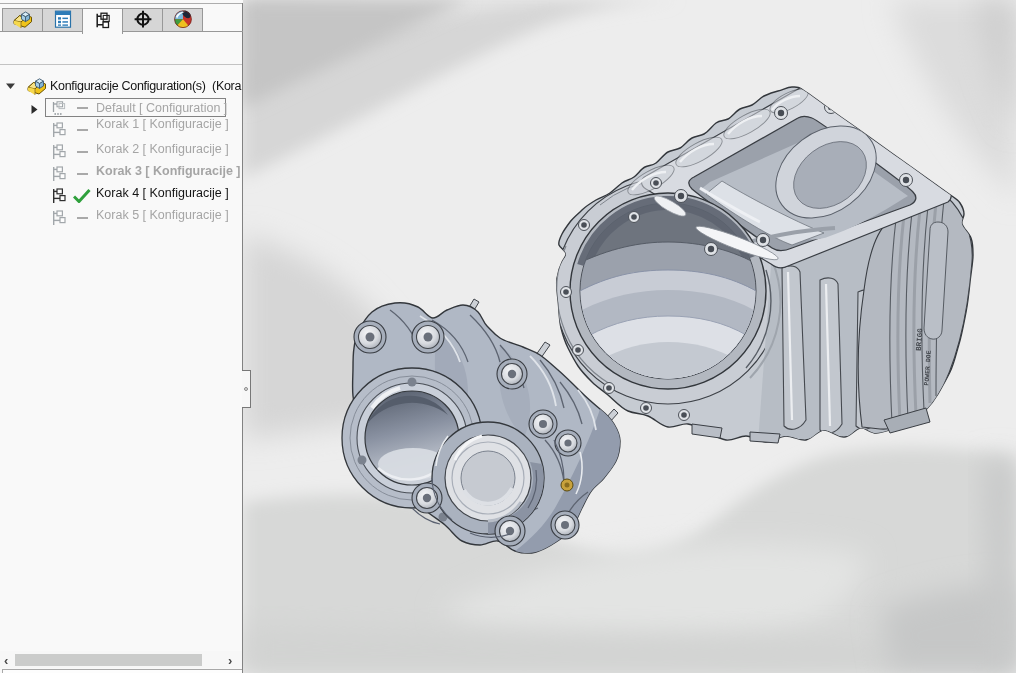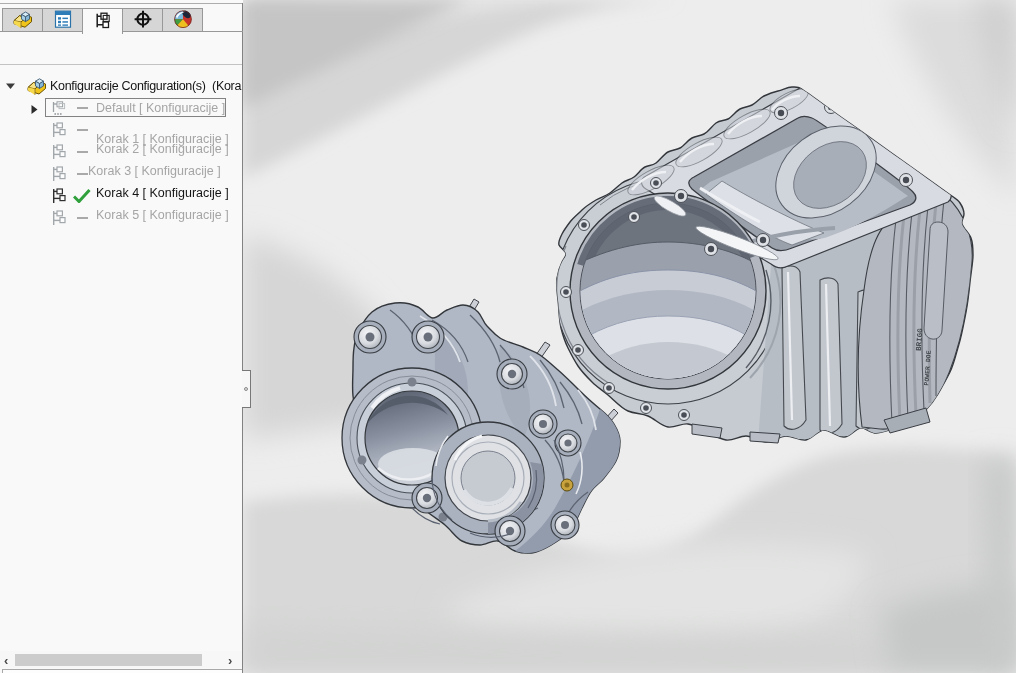--- a/index.html
+++ b/index.html
@@ -433,33 +433,33 @@
             <path d="M1.5,3 L5,3"></path>
           </g>
         <rect x="5" y="0.8" width="5.6" height="5" fill="#fdfdfd" stroke="#9aa0a4"></rect>
         <rect x="7" y="2.6" width="5.6" height="5" fill="none" stroke="#b9bdc0"></rect>
         <circle cx="3.2" cy="13" r="0.9" fill="#9aa0a4"></circle>
           <circle cx="6" cy="13" r="0.9" fill="#9aa0a4"></circle>
           <circle cx="8.8" cy="13" r="0.9" fill="#9aa0a4"></circle>
       </svg>
       <div class="dash" style="left:77px;top:107px;"></div>
       <div class="trow gray" style="top:101px;">
-          <span style="position:absolute;left:96px;">Default [ Konfiguracije ]</span>
+          <span style="position:absolute;left:96px;">Default [ Configuration ]</span>
         </div>
       <svg style="position:absolute;left:52px;top:122px;" width="17" height="16" viewBox="0 0 17 16">
         <g fill="none" stroke="#a2a7ab" stroke-width="1.4">
           <path d="M1.7,1 L1.7,15"></path>
             <path d="M1.7,3.4 L5,3.4"></path>
             <path d="M1.7,10.4 L8,10.4"></path>
           </g>
         <rect x="5" y="1" width="5.4" height="4.8" fill="#fdfdfd" stroke="#a2a7ab" stroke-width="1.2"></rect>
         <rect x="8" y="7.6" width="5" height="5" fill="#fdfdfd" stroke="#a2a7ab" stroke-width="1.2"></rect>
       </svg>
       <div class="dash" style="left:77px;top:129px;"></div>
-      <div class="trow gray" style="top:132px;">
+      <div class="trow gray" style="top:117px;">
           <span style="position:absolute;left:96px;">Korak 1 [ Konfiguracije ]</span>
         </div>
       <svg style="position:absolute;left:52px;top:144px;" width="17" height="16" viewBox="0 0 17 16">
         <g fill="none" stroke="#a2a7ab" stroke-width="1.4">
           <path d="M1.7,1 L1.7,15"></path>
             <path d="M1.7,3.4 L5,3.4"></path>
             <path d="M1.7,10.4 L8,10.4"></path>
           </g>
         <rect x="5" y="1" width="5.4" height="4.8" fill="#fdfdfd" stroke="#a2a7ab" stroke-width="1.2"></rect>
         <rect x="8" y="7.6" width="5" height="5" fill="#fdfdfd" stroke="#a2a7ab" stroke-width="1.2"></rect>
@@ -472,21 +472,21 @@
         <g fill="none" stroke="#a2a7ab" stroke-width="1.4">
           <path d="M1.7,1 L1.7,15"></path>
             <path d="M1.7,3.4 L5,3.4"></path>
             <path d="M1.7,10.4 L8,10.4"></path>
           </g>
         <rect x="5" y="1" width="5.4" height="4.8" fill="#fdfdfd" stroke="#a2a7ab" stroke-width="1.2"></rect>
         <rect x="8" y="7.6" width="5" height="5" fill="#fdfdfd" stroke="#a2a7ab" stroke-width="1.2"></rect>
       </svg>
       <div class="dash" style="left:77px;top:173px;"></div>
       <div class="trow gray" style="top:164px;">
-          <span style="position:absolute;left:88px;">Korak 3 [ Konfiguracije ]</span>
+          <span style="position:absolute;left:96px;font-weight:bold;">Korak 3 [ Konfiguracije ]</span>
         </div>
       <svg style="position:absolute;left:52px;top:188px;" width="17" height="16" viewBox="0 0 17 16">
         <g fill="none" stroke="#2f2f2f" stroke-width="1.4">
           <path d="M1.7,1 L1.7,15"></path>
             <path d="M1.7,3.4 L5,3.4"></path>
             <path d="M1.7,10.4 L8,10.4"></path>
           </g>
         <rect x="5" y="1" width="5.4" height="4.8" fill="#fdfdfd" stroke="#2f2f2f" stroke-width="1.2"></rect>
         <rect x="8" y="7.6" width="5" height="5" fill="#fdfdfd" stroke="#2f2f2f" stroke-width="1.2"></rect>
       </svg>

